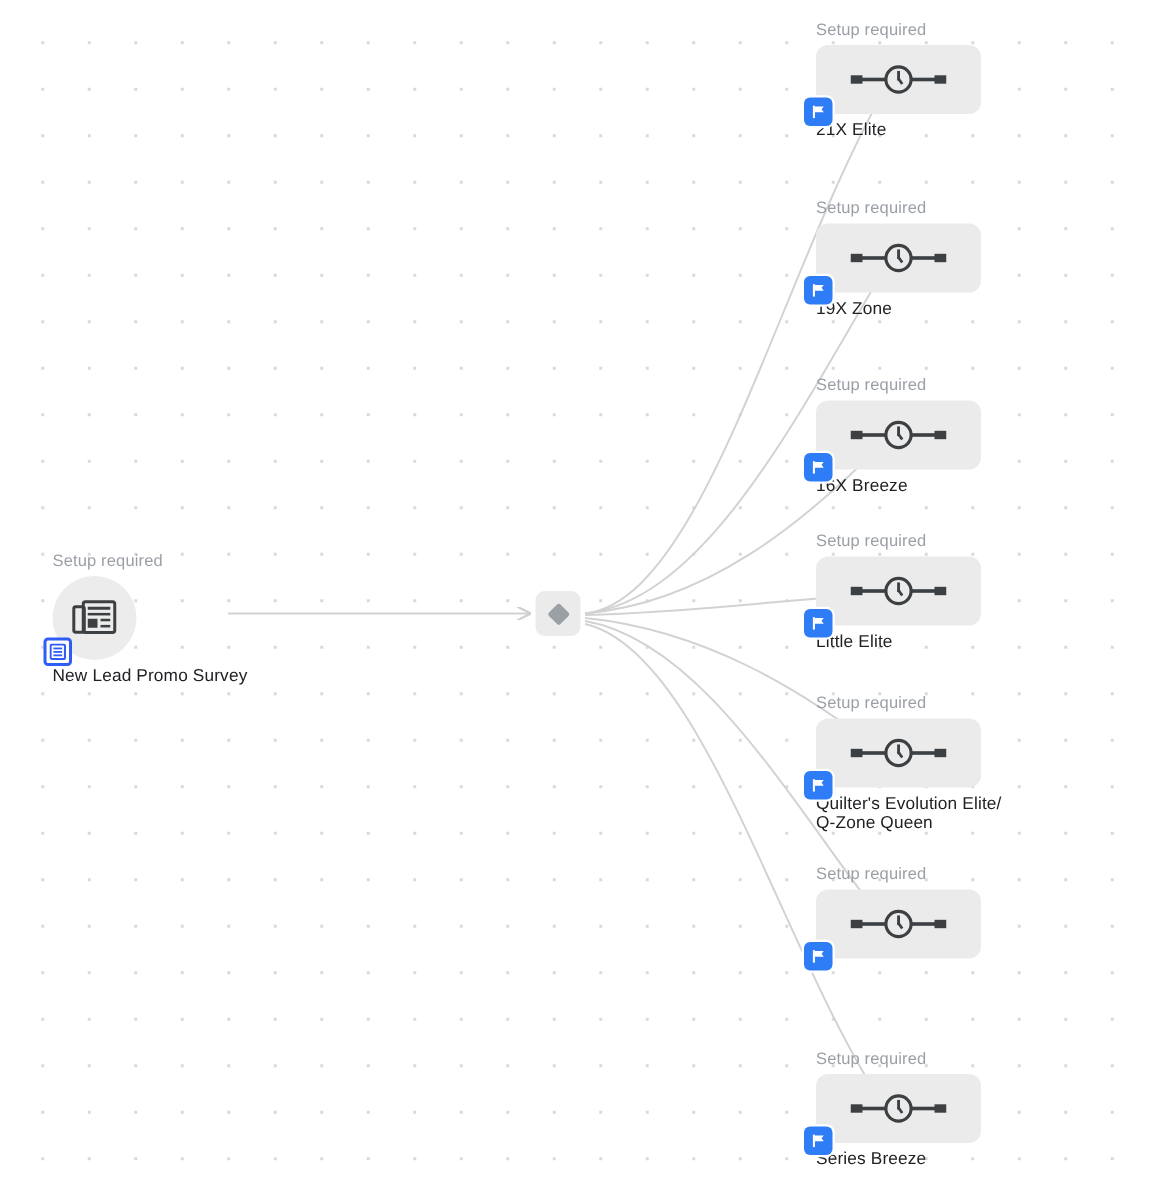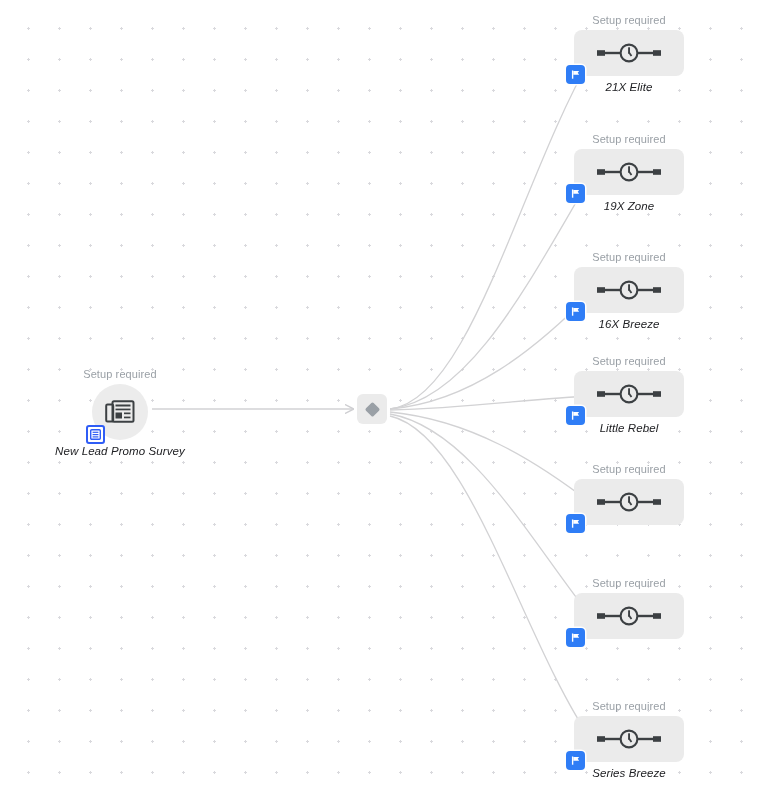--- a/index.html
+++ b/index.html
@@ -27,39 +27,37 @@
     top: 0;
     width: 770px;
     height: 800px;
     pointer-events: none;
   }
 
   
   .node {
     position: absolute;
     width: 170px;
-    text-align: center;
   }
 
   .status-label {
     font-size: 11px;
     line-height: 14px;
     color: #9aa0a6;
     letter-spacing: .1px;
     white-space: nowrap;
     margin-bottom: 3px;
   }
 
   .node-title {
     font-size: 11.5px;
     line-height: 13px;
     color: #202124;
     letter-spacing: .1px;
     margin-top: 5px;
-    font-style: italic;
   }
   .node-title .ln { display: block; }
 
   
   .card-wrap {
     position: relative;
     display: inline-block;
   }
   .card {
     width: 110px;
@@ -273,21 +271,21 @@
         </svg>
       </div>
       <div class="badge">
         <svg width="11" height="11" viewBox="0 0 12 12">
           <rect x="2.1" y="1.6" width="1.5" height="9" fill="#ffffff"></rect>
           <path d="M3.6 2.1 H10 L8.4 4.2 L10 6.3 H3.6 Z" fill="#ffffff"></path>
         </svg>
       </div>
     </div>
     <div class="node-title">
-      <span class="ln">Little Rebel</span>
+      <span class="ln">Little Elite</span>
     </div>
   </div>
 
   <div class="node" style="left:544px; top:462px;">
     <div class="status-label">Setup required</div>
     <div class="card-wrap">
       <div class="card">
         <svg width="64" height="22" viewBox="0 0 64 22">
           <rect x="0" y="8.2" width="8" height="5.6" fill="#3c4043"></rect>
           <rect x="56" y="8.2" width="8" height="5.6" fill="#3c4043"></rect>
@@ -297,20 +295,24 @@
           <rect x="31.4" y="10.3" width="1.8" height="4.6" fill="#3c4043" transform="rotate(-35 32 11)"></rect>
         </svg>
       </div>
       <div class="badge">
         <svg width="11" height="11" viewBox="0 0 12 12">
           <rect x="2.1" y="1.6" width="1.5" height="9" fill="#ffffff"></rect>
           <path d="M3.6 2.1 H10 L8.4 4.2 L10 6.3 H3.6 Z" fill="#ffffff"></path>
         </svg>
       </div>
     </div>
+    <div class="node-title">
+      <span class="ln">Quilter's Evolution Elite/</span>
+      <span class="ln">Q-Zone Queen</span>
+    </div>
   </div>
 
   <div class="node" style="left:544px; top:576px;">
     <div class="status-label">Setup required</div>
     <div class="card-wrap">
       <div class="card">
         <svg width="64" height="22" viewBox="0 0 64 22">
           <rect x="0" y="8.2" width="8" height="5.6" fill="#3c4043"></rect>
           <rect x="56" y="8.2" width="8" height="5.6" fill="#3c4043"></rect>
           <rect x="7" y="9.8" width="50" height="2.4" fill="#3c4043"></rect>

